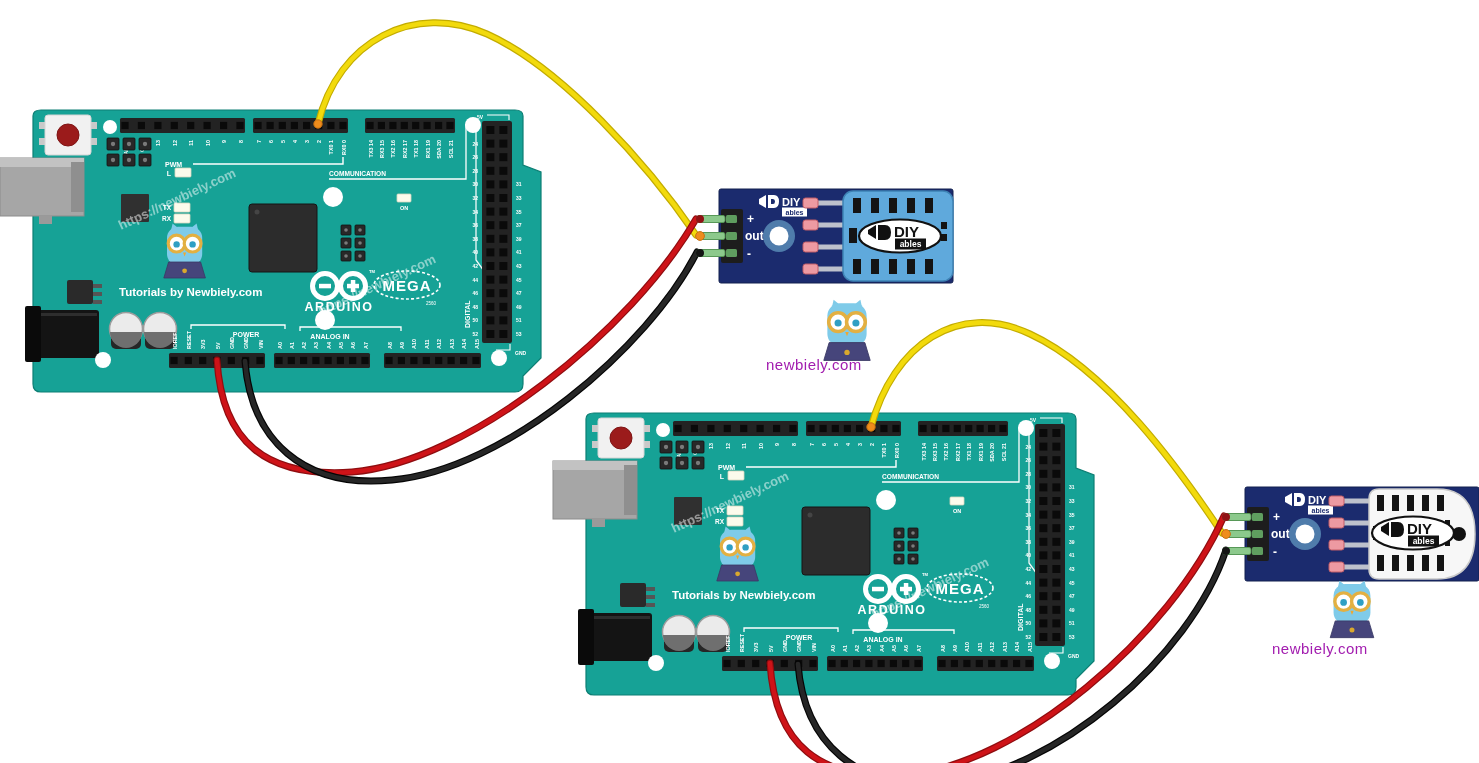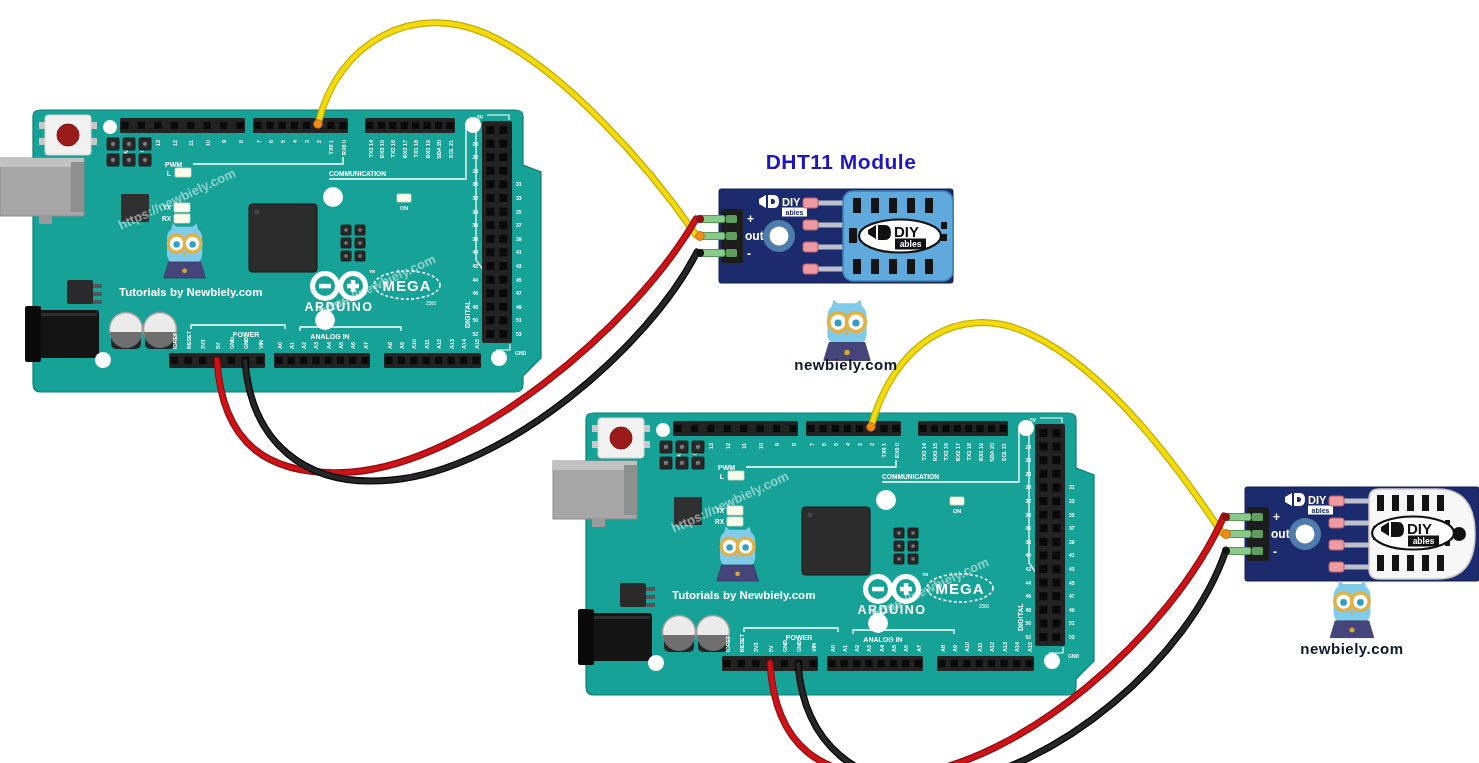--- a/index.html
+++ b/index.html
@@ -2,22 +2,22 @@
 <html><head>
 <meta charset="utf-8">
 <style>
   html,body{margin:0;padding:0;background:#fff;}
   .stage{position:relative;width:1479px;height:763px;background:#ffffff;overflow:hidden;
          font-family:"Liberation Sans",sans-serif;}
   .abs{position:absolute;}
   svg{overflow:visible;display:block;}
   .module-title{position:absolute;width:210px;text-align:center;font-size:21px;font-weight:800;
                 letter-spacing:0.5px;color:#1d16c4;}
-  .mascot-caption{position:absolute;width:160px;text-align:center;font-size:15px;font-weight:700;
-                  color:#0f172a;letter-spacing:0.5px;}
+  .mascot-caption{position:absolute;width:160px;text-align:left;font-size:15px;font-weight:400;
+                  color:#a21caf;letter-spacing:0.5px;}
   text{font-family:"Liberation Sans",sans-serif;}
 </style>
 </head>
 <body>
 
 <div class="stage">
 
   <svg id="board1" class="abs" style="left:0px;top:110px" width="560" height="292" viewBox="-33 0 560 292">
       <path d="M8,0 H482 Q490,0 490,6 V55 L508,62 V248 L490,266 V274 Q490,282 482,282 H8 Q0,282 0,274 V6 Q0,0 8,0 Z" fill="#16a296" stroke="#0d7f74" stroke-width="1.2"></path>
       <g>
@@ -781,16 +781,15 @@
     <circle cx="22" cy="27" r="10.5" fill="#ffffff" stroke="#e3b042" stroke-width="4"></circle>
     <circle cx="42" cy="27" r="10.5" fill="#ffffff" stroke="#e3b042" stroke-width="4"></circle>
     <circle cx="22" cy="28" r="4" fill="#2f9fc4"></circle>
     <circle cx="42" cy="28" r="4" fill="#2f9fc4"></circle>
     <path d="M30,38 L34,38 L32,43 Z" fill="#f0a830"></path>
     <path d="M12,50 H52 L58,70 H6 Z" fill="#46457b" stroke="#3a3964" stroke-width="1"></path>
     <circle cx="32" cy="61" r="3" fill="#d9a82d"></circle>
   </g>
     </svg>
 
-  <div class="module-title" style="left:736px;top:150px">DHT11 Module</div>
   <div class="mascot-caption" style="left:766px;top:356px">newbiely.com</div>
   <div class="mascot-caption" style="left:1272px;top:640px">newbiely.com</div>
 </div>
 
 </body></html>

